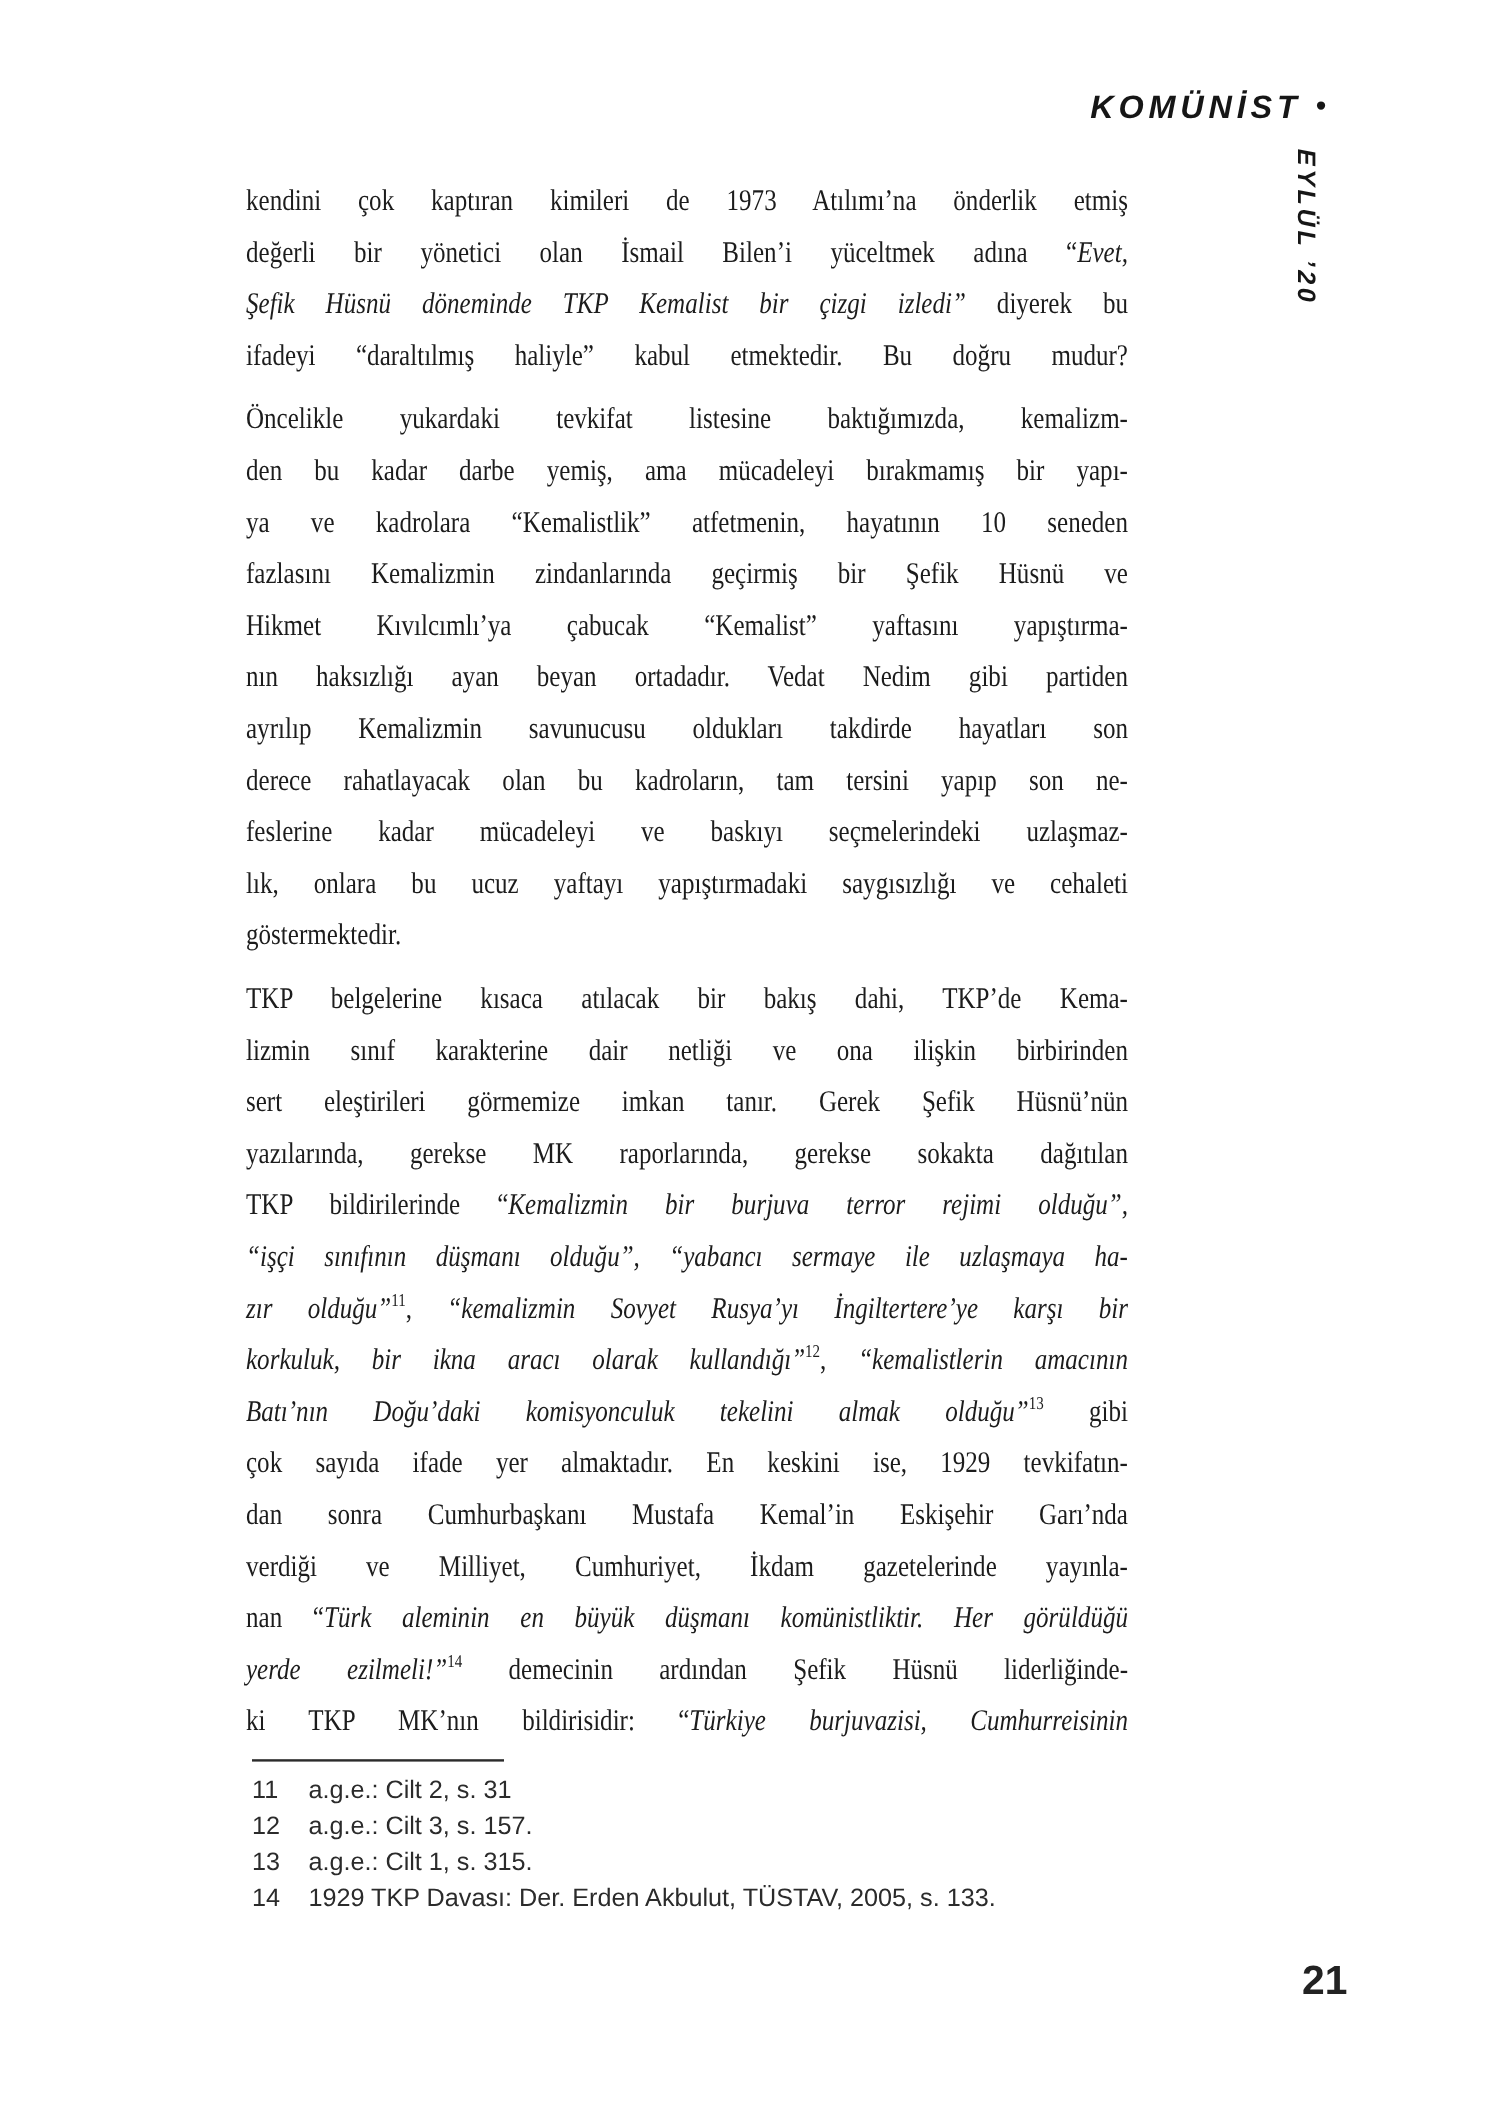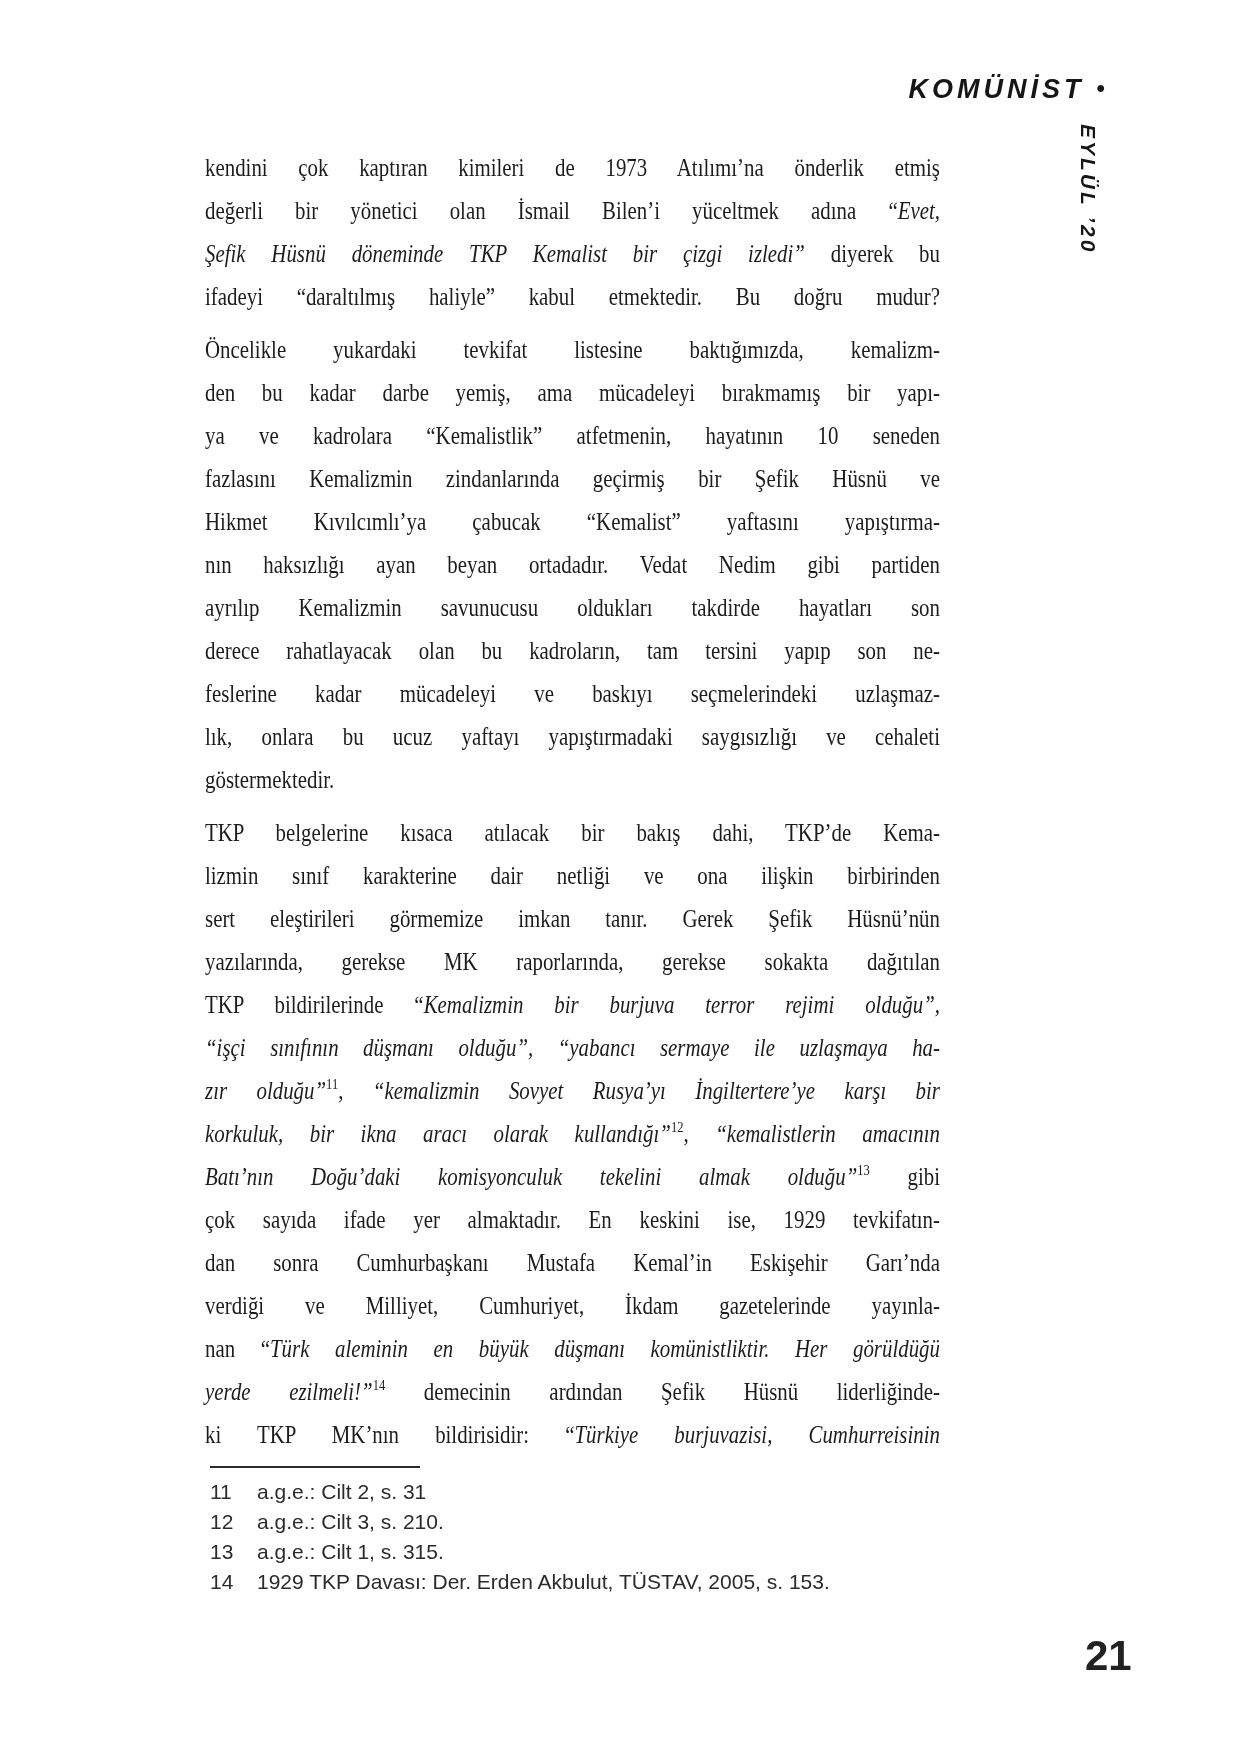--- a/index.html
+++ b/index.html
@@ -83,21 +83,21 @@
   .fn-row { display: flex; line-height: 30px; }
   .fn-num { width: 47px; flex: 0 0 47px; }
   .fn-text { flex: 1; }
 
   
   .pageno {
     position: absolute;
     left: 1085px; top: 1632px;
     font-family: "Liberation Sans", sans-serif;
     font-weight: bold;
-    font-size: 42px;
+    font-size: 34px;
     color: #222222;
   }
 </style>
 </head>
 <body>
 
 <div class="page">
 
   <div class="header">
     <span>KOMÜNİST</span><span class="bullet">•</span>
@@ -146,28 +146,28 @@
 
   <div class="footnotes">
     <div class="fn-rule"></div>
     <div id="fnlist">
         <div class="fn-row">
           <span class="fn-num">11</span>
           <span class="fn-text">a.g.e.: Cilt 2, s. 31</span>
         </div>
         <div class="fn-row">
           <span class="fn-num">12</span>
-          <span class="fn-text">a.g.e.: Cilt 3, s. 210.</span>
+          <span class="fn-text">a.g.e.: Cilt 3, s. 157.</span>
         </div>
         <div class="fn-row">
           <span class="fn-num">13</span>
           <span class="fn-text">a.g.e.: Cilt 1, s. 315.</span>
         </div>
         <div class="fn-row">
           <span class="fn-num">14</span>
-          <span class="fn-text">1929 TKP Davası: Der. Erden Akbulut, TÜSTAV, 2005, s. 153.</span>
+          <span class="fn-text">1929 TKP Davası: Der. Erden Akbulut, TÜSTAV, 2005, s. 133.</span>
         </div>
       </div>
   </div>
 
   <div class="pageno">21</div>
 
 </div>
 
 </body></html>

